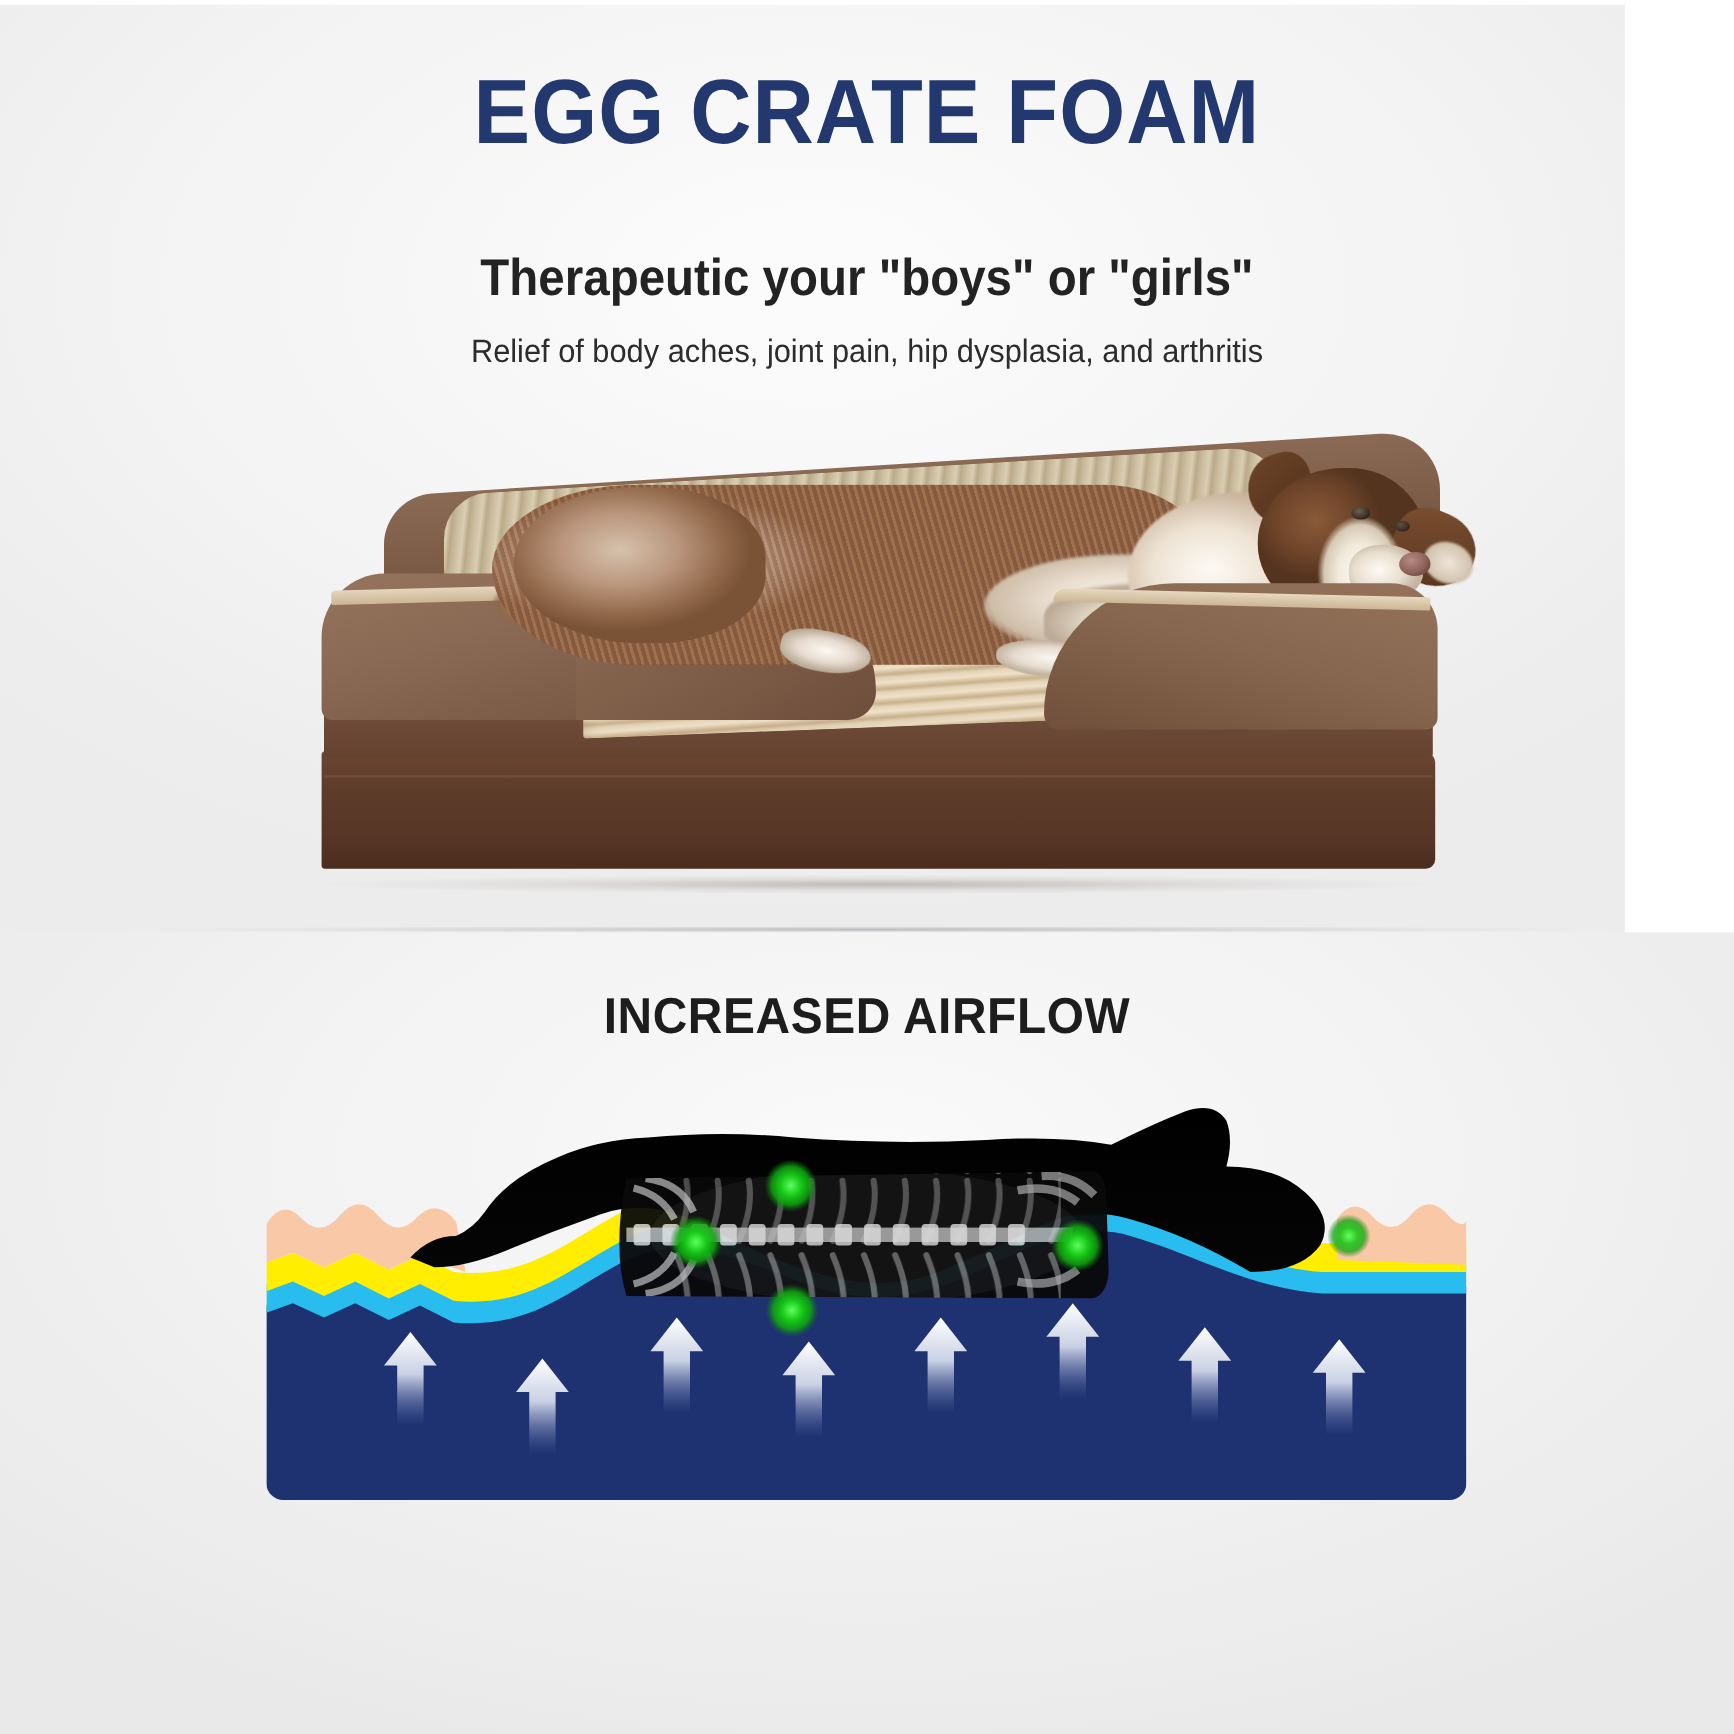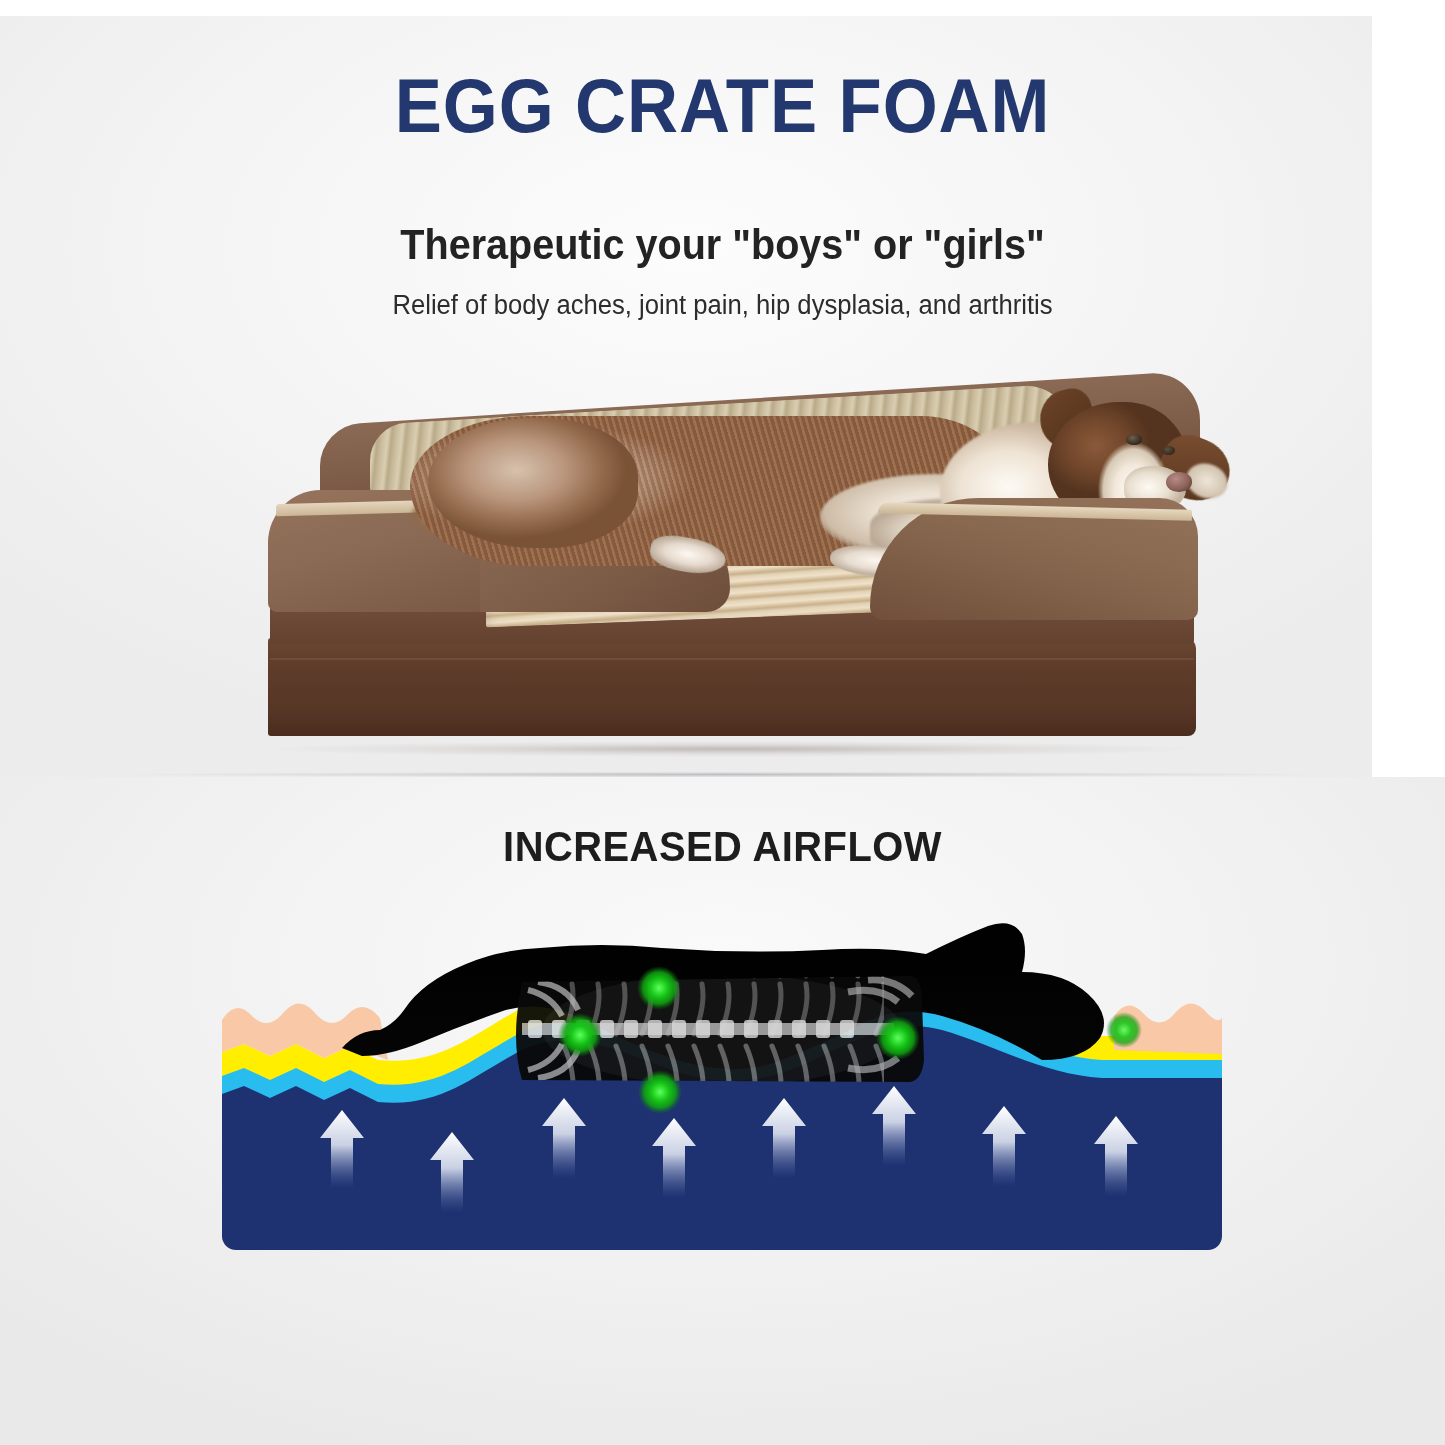--- a/index.html
+++ b/index.html
@@ -16,26 +16,25 @@
     position: relative;
     width: 1445px;
     height: 1445px;
     overflow: hidden;
     background: #ffffff;
   }
 
   
   .panel-top {
     position: absolute;
-    left: 0; top: 16px;
+    left: 0; top: 4px;
     width: 1354px; height: 777px;
     background:
       radial-gradient(ellipse 900px 520px at 50% 30%, #fcfcfc 0%, #f4f4f4 55%, #ececec 100%);
     overflow: hidden;
-    padding-left: 18px;
   }
   .panel-bottom {
     position: absolute;
     left: 0; top: 777px;
     width: 1445px; height: 668px;
     background:
       radial-gradient(ellipse 980px 520px at 50% 28%, #fafafa 0%, #f2f2f2 52%, #e9e9e9 100%);
     overflow: hidden;
   }
   .panel-divider {

